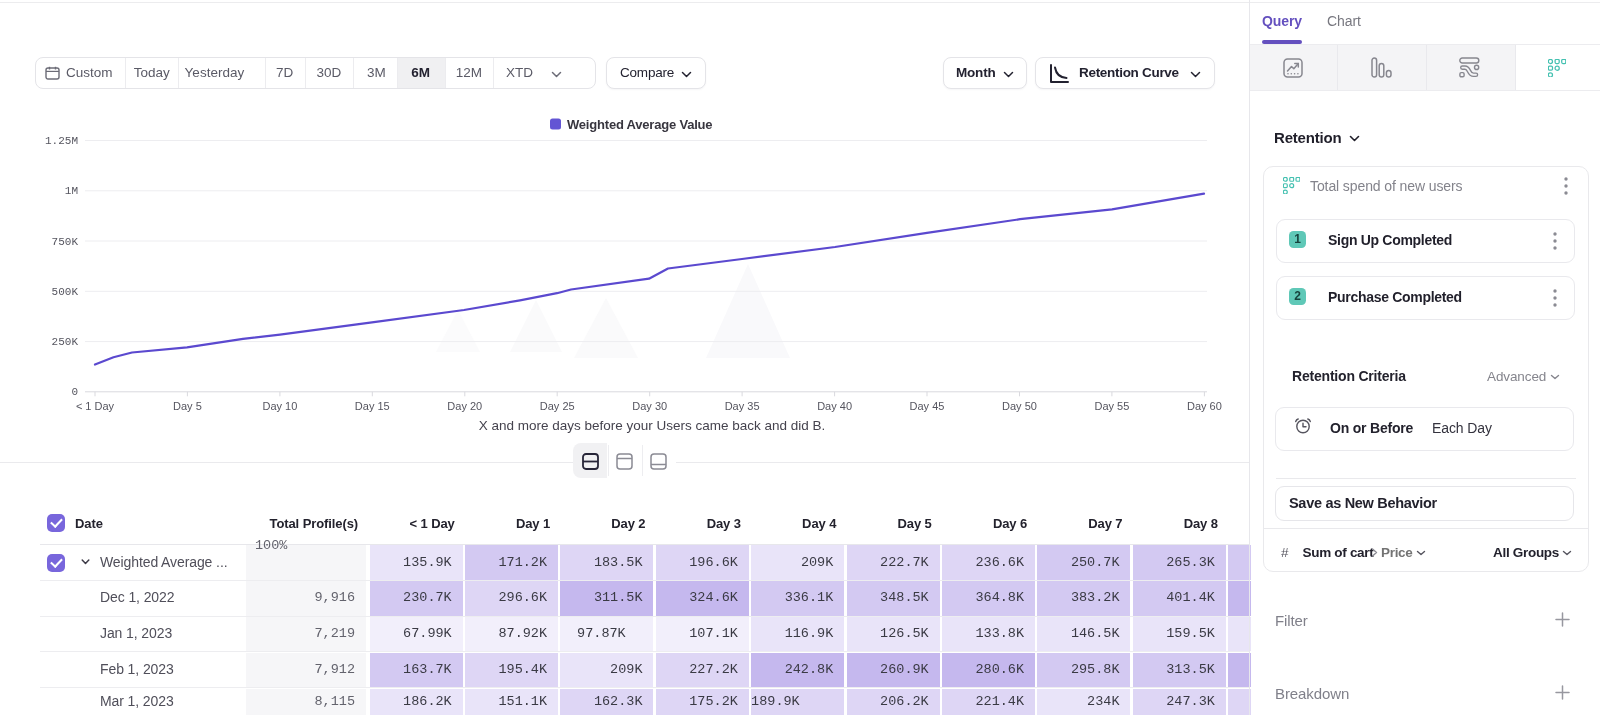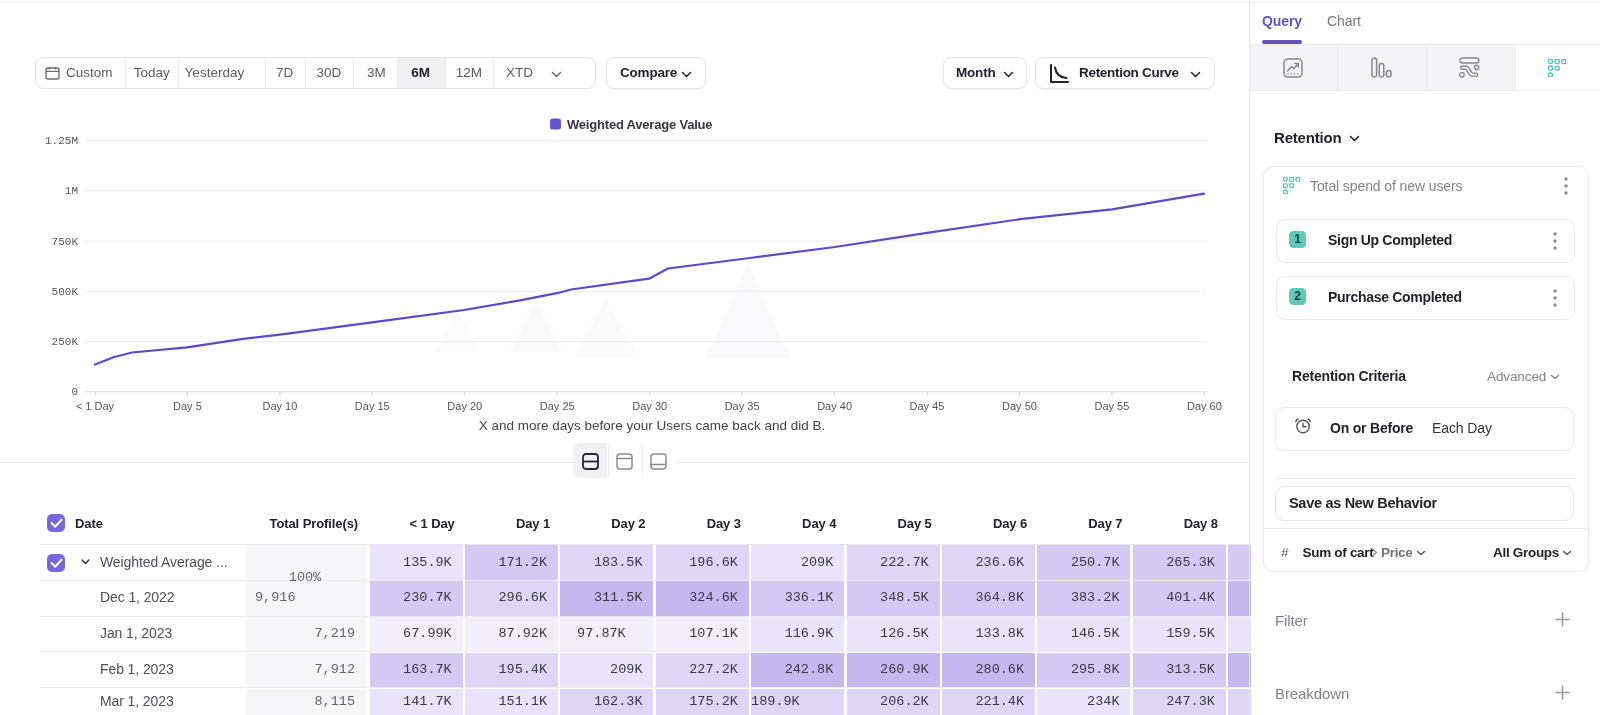--- a/index.html
+++ b/index.html
@@ -43,21 +43,21 @@
 <div class="segt" style="left:264.5px;width:40.3px;text-align:center;top:65px">7D</div>
 <div class="segt" style="left:304.8px;width:48.1px;text-align:center;top:65px">30D</div>
 <div class="segt" style="left:352.9px;width:47px;text-align:center;top:65px">3M</div>
 <div class="segt" style="left:396.6px;width:48.2px;text-align:center;top:65px;color:#232230;font-weight:700">6M</div>
 <div class="segt" style="left:444.8px;width:48.1px;text-align:center;top:65px">12M</div>
 <div class="segt" style="left:505.9px;top:65px">XTD</div>
 <svg style="position:absolute;left:550.7px;top:71px" width="11" height="8">
       <path d="M1.5 1.5 L5.5 5.5 L9.5 1.5" stroke="#6c6c77" stroke-width="1.5" fill="none" stroke-linecap="round" stroke-linejoin="round"></path>
     </svg>
 <div class="btn" style="left:606px;top:57px;width:100px;height:32px"></div>
-<div style="position:absolute;left:620px;top:65px;font-size:13.5px;font-weight:700;letter-spacing:-0.2px;color:#232230">Compare</div>
+<div style="position:absolute;left:620px;top:65px;font-size:13.5px;font-weight:400;letter-spacing:-0.2px;color:#232230">Compare</div>
 <svg style="position:absolute;left:681px;top:71px" width="11" height="8">
       <path d="M1.5 1.5 L5.5 5.5 L9.5 1.5" stroke="#232230" stroke-width="1.5" fill="none" stroke-linecap="round" stroke-linejoin="round"></path>
     </svg>
 <div class="btn" style="left:943px;top:57px;width:84px;height:32px"></div>
 <div style="position:absolute;left:956px;top:65px;font-size:13.5px;font-weight:700;letter-spacing:-0.2px;color:#232230">Month</div>
 <svg style="position:absolute;left:1003px;top:71px" width="11" height="8">
       <path d="M1.5 1.5 L5.5 5.5 L9.5 1.5" stroke="#232230" stroke-width="1.5" fill="none" stroke-linecap="round" stroke-linejoin="round"></path>
     </svg>
 <div class="btn" style="left:1035px;top:57px;width:180px;height:32px"></div>
 <svg style="position:absolute;left:1049px;top:63px" width="21" height="22" viewBox="0 0 21 22">
@@ -149,21 +149,21 @@
 <div style="position:absolute;left:40px;top:579.6px;width:1210px;height:1px;background:#ededf0"></div>
 <div style="position:absolute;left:40px;top:615.5px;width:1210px;height:1px;background:#ededf0"></div>
 <div style="position:absolute;left:40px;top:651.4px;width:1210px;height:1px;background:#ededf0"></div>
 <div style="position:absolute;left:40px;top:687.3px;width:1210px;height:1px;background:#ededf0"></div>
 <div class="chk" style="left:46.5px;top:553.5px"></div>
 <svg style="position:absolute;left:80.5px;top:558.0px" width="9" height="9">
       <path d="M1.2 2 L4.5 5.5 L7.8 2" stroke="#3c3a46" stroke-width="1.5" fill="none" stroke-linecap="round" stroke-linejoin="round"></path>
     </svg>
 <div class="dlab" style="left:100px;top:553.5px">Weighted Average ...</div>
 <div style="position:absolute;left:246px;top:545.4px;width:120px;height:34.3px;background:#f6f6f8"></div>
-<div class="monog" style="left:255px;top:570px;width:100px;text-align:center">100%</div>
+<div class="monog" style="left:255px;top:538px;width:100px;text-align:left">100%</div>
 <div style="position:absolute;left:369.5px;top:545.4px;width:93.2px;height:34.3px;background:#e9e4f9"></div>
 <div class="mono" style="left:369.5px;top:554.5px;width:82.2px;text-align:right">135.9K</div>
 <div style="position:absolute;left:464.9px;top:545.4px;width:93.2px;height:34.3px;background:#d3c9f2"></div>
 <div class="mono" style="left:464.9px;top:554.5px;width:82.2px;text-align:right">171.2K</div>
 <div style="position:absolute;left:560.3px;top:545.4px;width:93.2px;height:34.3px;background:#ded6f5"></div>
 <div class="mono" style="left:560.3px;top:554.5px;width:82.2px;text-align:right">183.5K</div>
 <div style="position:absolute;left:655.7px;top:545.4px;width:93.2px;height:34.3px;background:#ded6f5"></div>
 <div class="mono" style="left:655.7px;top:554.5px;width:82.2px;text-align:right">196.6K</div>
 <div style="position:absolute;left:751.1px;top:545.4px;width:93.2px;height:34.3px;background:#e9e4f9"></div>
 <div class="mono" style="left:751.1px;top:554.5px;width:82.2px;text-align:right">209K</div>
@@ -171,21 +171,21 @@
 <div class="mono" style="left:846.5px;top:554.5px;width:82.2px;text-align:right">222.7K</div>
 <div style="position:absolute;left:941.9px;top:545.4px;width:93.2px;height:34.3px;background:#ded6f5"></div>
 <div class="mono" style="left:941.9px;top:554.5px;width:82.2px;text-align:right">236.6K</div>
 <div style="position:absolute;left:1037.3px;top:545.4px;width:93.2px;height:34.3px;background:#d3c9f2"></div>
 <div class="mono" style="left:1037.3px;top:554.5px;width:82.2px;text-align:right">250.7K</div>
 <div style="position:absolute;left:1132.7px;top:545.4px;width:93.2px;height:34.3px;background:#d3c9f2"></div>
 <div class="mono" style="left:1132.7px;top:554.5px;width:82.2px;text-align:right">265.3K</div>
 <div style="position:absolute;left:1228.1px;top:545.4px;width:22.9px;height:34.3px;background:#d3c9f2"></div>
 <div class="dlab" style="left:100px;top:589.4px">Dec 1, 2022</div>
 <div style="position:absolute;left:246px;top:581.3px;width:120px;height:34.3px;background:#f6f6f8"></div>
-<div class="monog" style="left:255px;top:590.4px;width:100px;">9,916</div>
+<div class="monog" style="left:255px;top:590.4px;width:100px;text-align:right">9,916</div>
 <div style="position:absolute;left:369.5px;top:581.3px;width:93.2px;height:34.3px;background:#d3c9f2"></div>
 <div class="mono" style="left:369.5px;top:590.4px;width:82.2px;text-align:right">230.7K</div>
 <div style="position:absolute;left:464.9px;top:581.3px;width:93.2px;height:34.3px;background:#ded6f5"></div>
 <div class="mono" style="left:464.9px;top:590.4px;width:82.2px;text-align:right">296.6K</div>
 <div style="position:absolute;left:560.3px;top:581.3px;width:93.2px;height:34.3px;background:#c5b8ee"></div>
 <div class="mono" style="left:560.3px;top:590.4px;width:82.2px;text-align:right">311.5K</div>
 <div style="position:absolute;left:655.7px;top:581.3px;width:93.2px;height:34.3px;background:#c5b8ee"></div>
 <div class="mono" style="left:655.7px;top:590.4px;width:82.2px;text-align:right">324.6K</div>
 <div style="position:absolute;left:751.1px;top:581.3px;width:93.2px;height:34.3px;background:#d3c9f2"></div>
 <div class="mono" style="left:751.1px;top:590.4px;width:82.2px;text-align:right">336.1K</div>
@@ -239,21 +239,21 @@
 <div class="mono" style="left:941.9px;top:662.2px;width:82.2px;text-align:right">280.6K</div>
 <div style="position:absolute;left:1037.3px;top:653.1px;width:93.2px;height:34.3px;background:#d3c9f2"></div>
 <div class="mono" style="left:1037.3px;top:662.2px;width:82.2px;text-align:right">295.8K</div>
 <div style="position:absolute;left:1132.7px;top:653.1px;width:93.2px;height:34.3px;background:#d3c9f2"></div>
 <div class="mono" style="left:1132.7px;top:662.2px;width:82.2px;text-align:right">313.5K</div>
 <div style="position:absolute;left:1228.1px;top:653.1px;width:22.9px;height:34.3px;background:#c5b8ee"></div>
 <div class="dlab" style="left:100px;top:693.0px">Mar 1, 2023</div>
 <div style="position:absolute;left:246px;top:689.0px;width:120px;height:26.0px;background:#f6f6f8"></div>
 <div class="monog" style="left:255px;top:694.0px;width:100px;text-align:right">8,115</div>
 <div style="position:absolute;left:369.5px;top:689.0px;width:93.2px;height:26.0px;background:#e9e4f9"></div>
-<div class="mono" style="left:369.5px;top:694.0px;width:82.2px;text-align:right">141.7K</div>
+<div class="mono" style="left:369.5px;top:694.0px;width:82.2px;text-align:right">186.2K</div>
 <div style="position:absolute;left:464.9px;top:689.0px;width:93.2px;height:26.0px;background:#e9e4f9"></div>
 <div class="mono" style="left:464.9px;top:694.0px;width:82.2px;text-align:right">151.1K</div>
 <div style="position:absolute;left:560.3px;top:689.0px;width:93.2px;height:26.0px;background:#ded6f5"></div>
 <div class="mono" style="left:560.3px;top:694.0px;width:82.2px;text-align:right">162.3K</div>
 <div style="position:absolute;left:655.7px;top:689.0px;width:93.2px;height:26.0px;background:#ded6f5"></div>
 <div class="mono" style="left:655.7px;top:694.0px;width:82.2px;text-align:right">175.2K</div>
 <div style="position:absolute;left:751.1px;top:689.0px;width:93.2px;height:26.0px;background:#ded6f5"></div>
 <div class="mono" style="left:751.1px;top:694.0px;width:82.2px;text-align:left">189.9K</div>
 <div style="position:absolute;left:846.5px;top:689.0px;width:93.2px;height:26.0px;background:#ded6f5"></div>
 <div class="mono" style="left:846.5px;top:694.0px;width:82.2px;text-align:right">206.2K</div>

